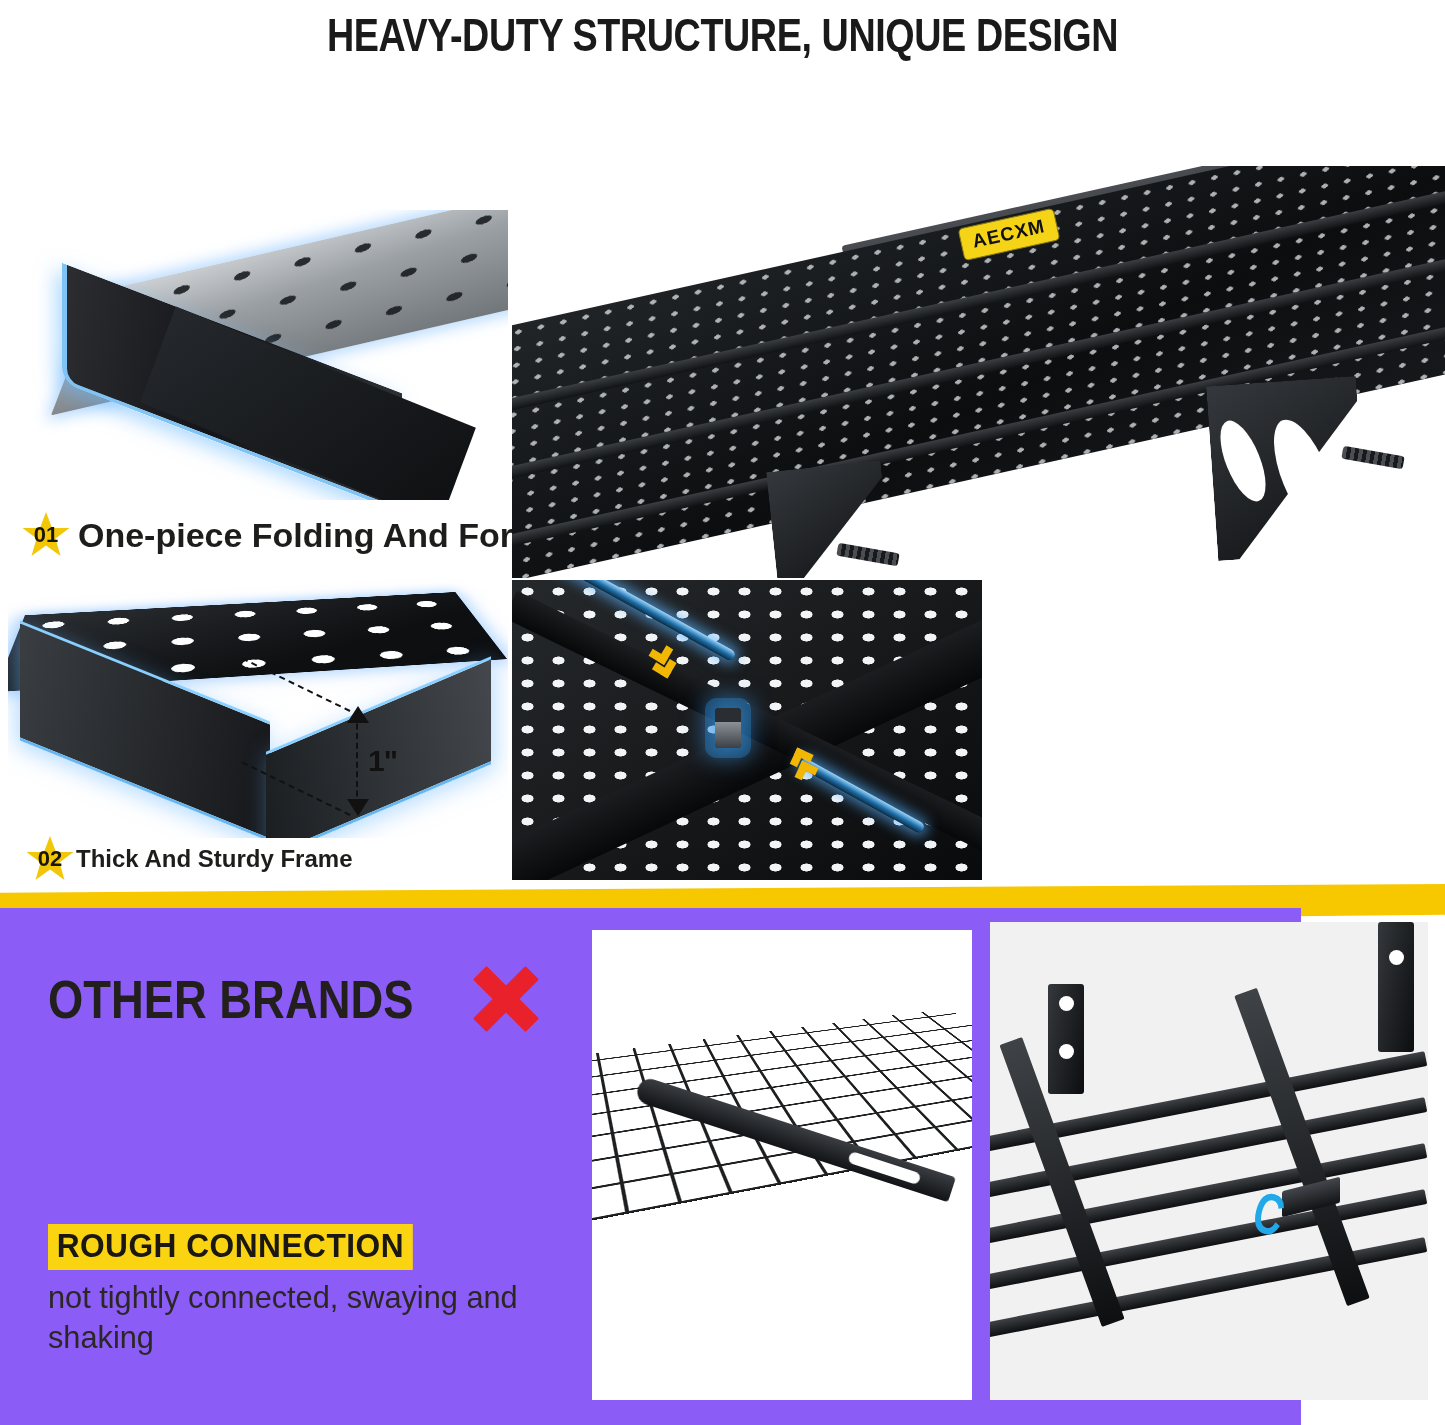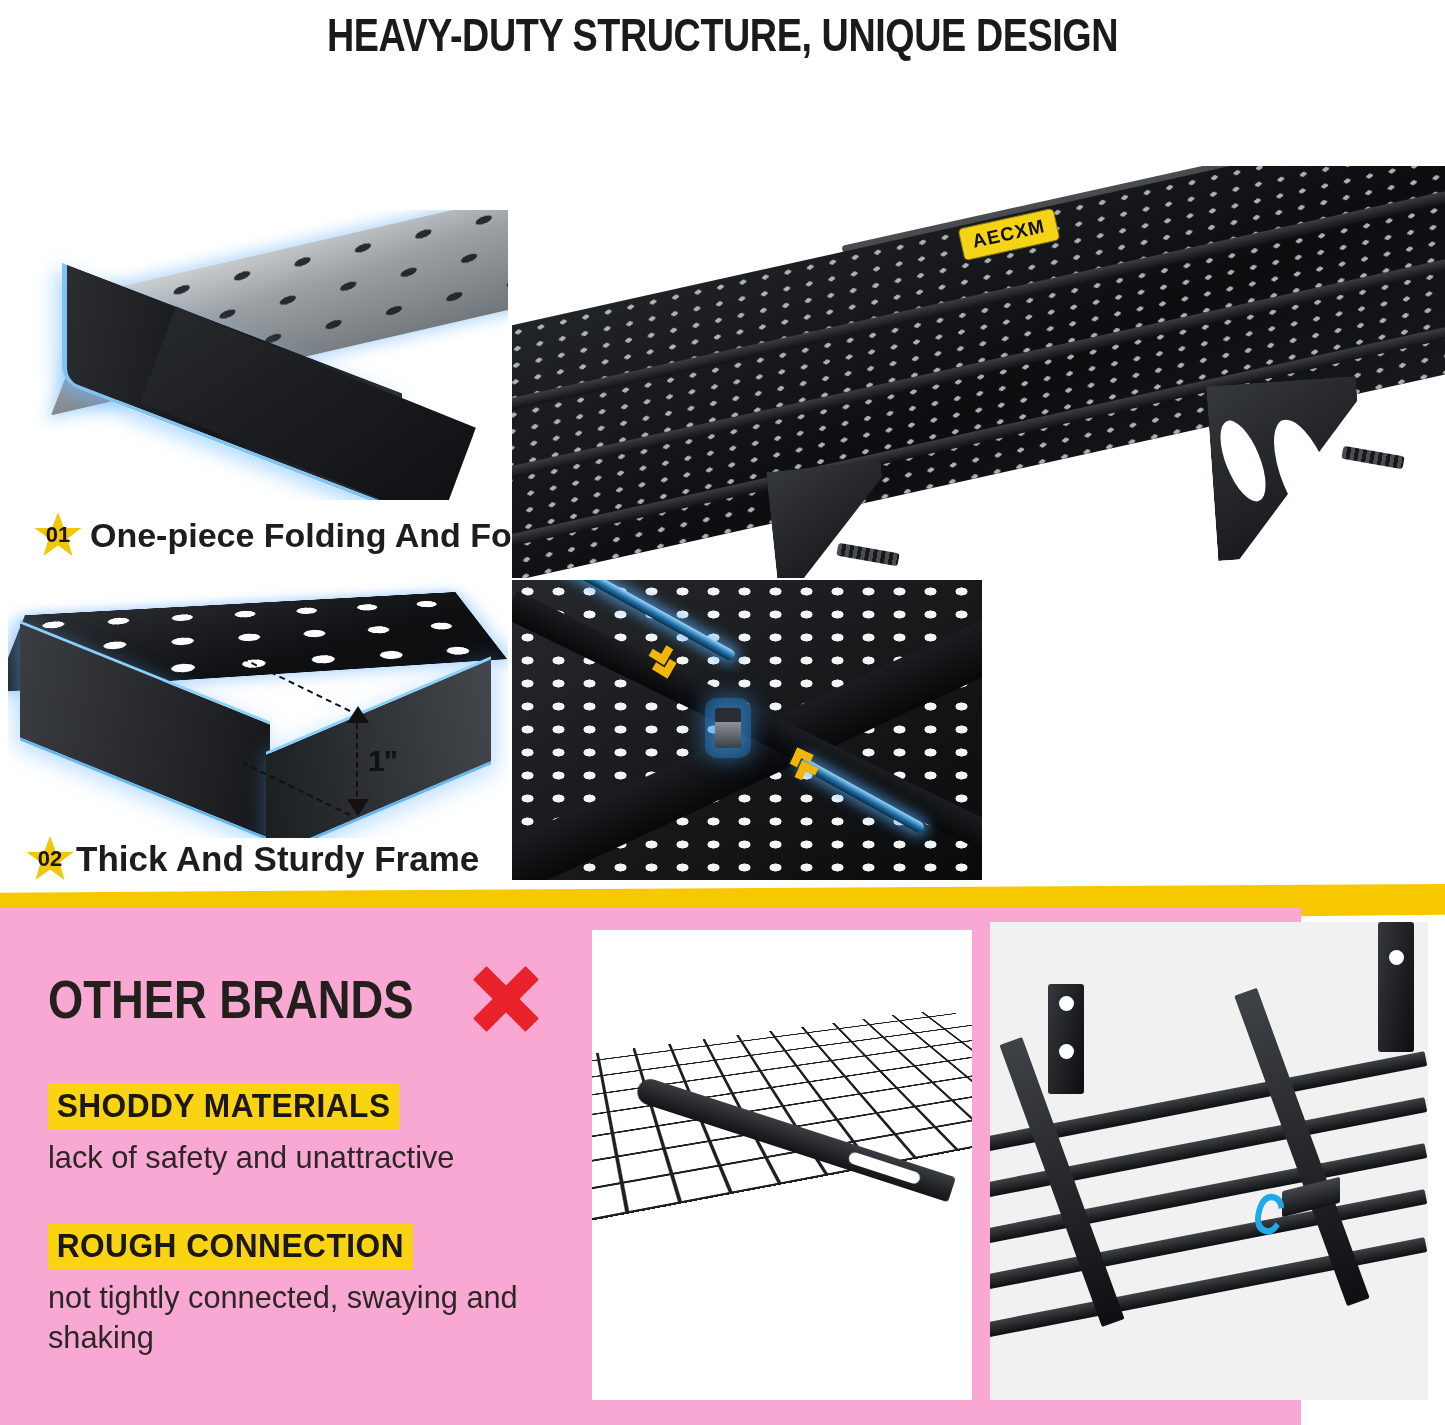--- a/index.html
+++ b/index.html
@@ -199,21 +199,21 @@
   
   .divider {
     position: absolute; left: 0; top: 884px; width: 1445px; height: 48px;
     background: #F7C800;
     clip-path: polygon(0 18%, 100% 0, 100% 64%, 0 96%);
   }
 
   
   .bottom {
     position: absolute; left: 0; top: 908px; width: 1301px; height: 517px;
-    background: #f9a8d4;
+    background: #8b5cf6;
   }
   .ob-title {
     position: absolute; left: 48px; top: 60px;
     display: flex; align-items: center; gap: 14px;
   }
   .ob-title .txt {
     font-size: 54px; font-weight: bold; color: #221f1d; letter-spacing: 0px;
     transform: scaleX(0.84); transform-origin: left center; white-space: nowrap;
   }
   .xmark { position: relative; width: 62px; height: 62px; flex: none; margin-left: -22px; }
@@ -292,21 +292,21 @@
   <div class="feat">
 
     <div class="photo p1">
       <div class="plate">
         <div class="holes"></div>
       </div>
       <div class="edge"></div>
       <div class="web"></div>
     </div>
 
-    <div style="position:absolute;left:32px;top:352px;display:flex;align-items:center;gap:6px;">
+    <div style="position:absolute;left:20px;top:352px;display:flex;align-items:center;gap:6px;">
       <span style="position:relative;width:52px;height:50px;flex:none;display:flex;align-items:center;justify-content:center;">
         <svg viewBox="0 0 100 100" width="52" height="50" aria-hidden="true">
           <polygon points="50,4 62,36 97,36 69,57 79,92 50,71 21,92 31,57 3,36 38,36" fill="#F2C70A"></polygon>
         </svg>
         <b style="position:absolute;font-size:22px;color:#1b1508;line-height:1;">01</b>
       </span>
       <span style="font-size:34px;font-weight:bold;color:#1d1d1b;white-space:nowrap;">One-piece Folding And Forming</span>
     </div>
 
     <div class="photo p2">
@@ -325,21 +325,21 @@
       </div>
     </div>
 
     <div style="position:absolute;left:24px;top:676px;display:flex;align-items:center;">
       <span style="position:relative;width:52px;height:50px;flex:none;display:flex;align-items:center;justify-content:center;">
         <svg viewBox="0 0 100 100" width="52" height="50" aria-hidden="true">
           <polygon points="50,4 62,36 97,36 69,57 79,92 50,71 21,92 31,57 3,36 38,36" fill="#F2C70A"></polygon>
         </svg>
         <b style="position:absolute;font-size:22px;color:#1b1508;line-height:1;">02</b>
       </span>
-      <span style="font-size:35px;font-weight:bold;color:#1d1d1b;white-space:nowrap;">Thick And Sturdy Frame</span>
+      <span style="font-size:24px;font-weight:bold;color:#1d1d1b;white-space:nowrap;">Thick And Sturdy Frame</span>
     </div>
 
     <div class="photo p3">
       <div class="rim"></div>
       <div class="deck">
         <div class="perf"></div>
       </div>
       <div class="slat s1"></div>
       <div class="slat s2"></div>
       <div class="slat s3"></div>
@@ -373,24 +373,20 @@
 
   <div class="divider"></div>
 
   <div class="bottom">
 
     <div class="ob-title">
       <span class="txt">OTHER BRANDS</span>
       <span class="xmark"></span>
     </div>
 
-    <div class="blk1">
-      <span class="hl">SHODDY MATERIALS</span>
-      <div class="sub">lack of safety and unattractive</div>
-    </div>
 
     <div class="blk2">
       <span class="hl">ROUGH CONNECTION</span>
       <div class="sub">not tightly connected, swaying and shaking</div>
     </div>
 
     <div class="cp cpL">
       <div class="mesh"></div>
       <div class="meshbar">
         <div class="slot"></div>

